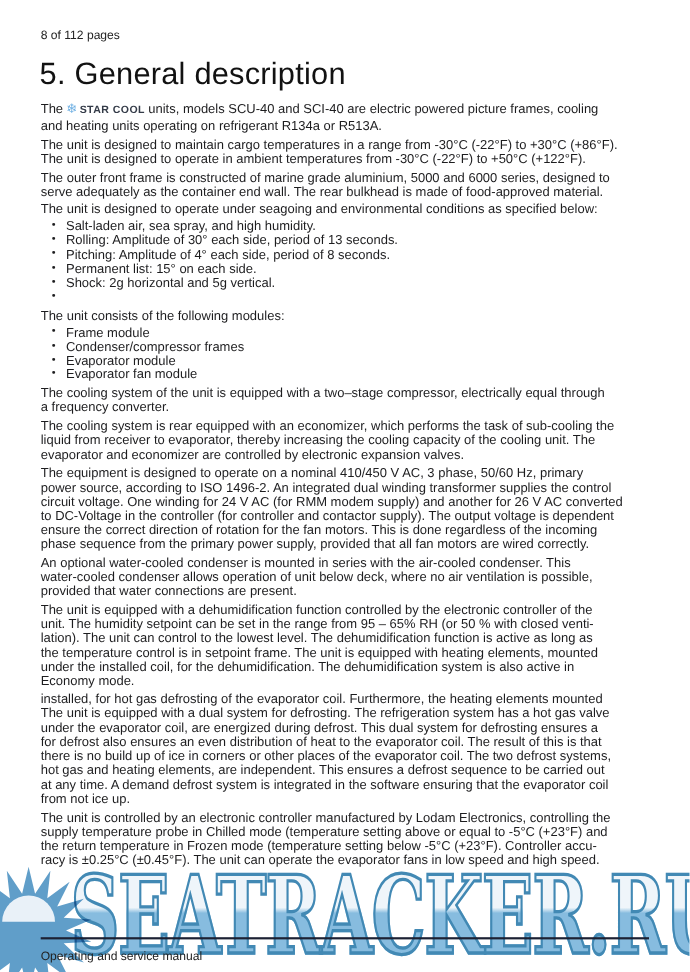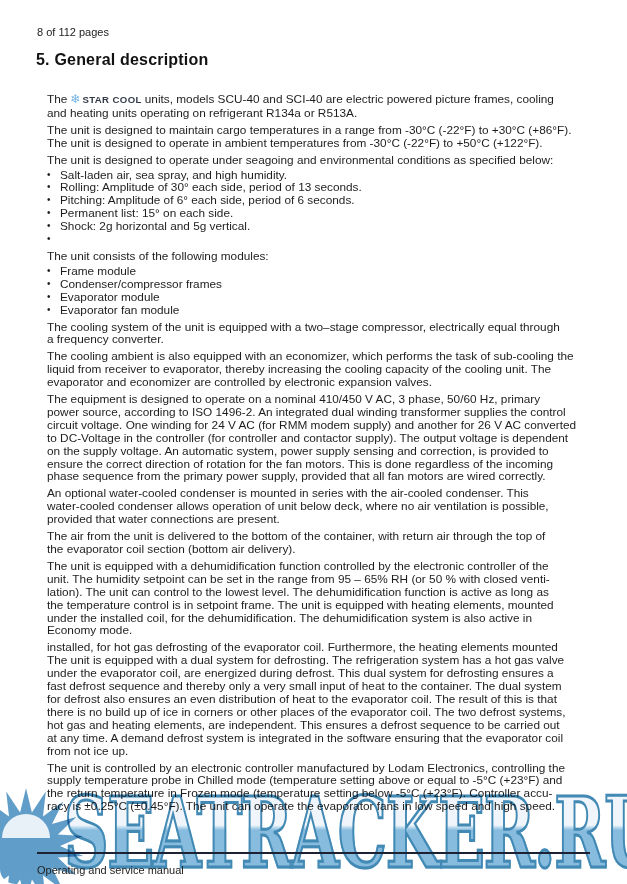--- a/index.html
+++ b/index.html
@@ -14,38 +14,37 @@
     --sun-dome:#e7f0f8;
   }
   html,body{margin:0;padding:0;background:#ffffff;}
   .page{
     position:relative;
     width:627px;height:884px;
     background:#ffffff;
     overflow:hidden;
     font-family:"Liberation Sans",sans-serif;
     color:var(--body-text);
-    border-radius:15px;
   }
   .page-header{
     position:absolute;top:26px;left:37px;
     font-size:11px;line-height:13px;color:#222;
   }
   .section-title{
     position:absolute;top:51px;left:36px;margin:0;
-    font-size:16px;font-weight:bold;color:#121212;
+    font-size:28px;font-weight:normal;color:#121212;
     letter-spacing:0.2px;
   }
   .content{
     position:absolute;top:93px;left:37px;width:556px;
     font-size:11.8px;line-height:12.9px;
   }
   .para{margin-top:4px;}
   .para:first-child{margin-top:0;}
-  .line{white-space:nowrap;margin-left:10px;}
+  .line{white-space:nowrap;}
   .bullets{margin-top:2px;}
   .bullet-line{display:flex;white-space:nowrap;}
   .dot{width:13px;margin-left:10px;flex:0 0 auto;font-size:10px;}
   .snowflake{color:var(--snowflake-blue);font-size:12px;padding:0 2px 0 3px;}
   .brand{
     font-weight:bold;font-size:9.6px;color:var(--brand-text);
     letter-spacing:0.4px;padding-right:3px;
   }
   .footer-rule{
     position:absolute;top:852px;left:37px;width:553px;height:2px;
@@ -87,34 +86,38 @@
   <div class="content" id="content">
       <div class="para">
         <div class="line"><span>The</span><span class="snowflake">❄</span><span class="brand">STAR COOL</span><span>units, models SCU-40 and SCI-40 are electric powered picture frames, cooling</span></div>
         <div class="line">and heating units operating on refrigerant R134a or R513A.</div>
       </div>
       <div class="para">
         <div class="line">The unit is designed to maintain cargo temperatures in a range from -30°C (-22°F) to +30°C (+86°F).</div>
         <div class="line">The unit is designed to operate in ambient temperatures from -30°C (-22°F) to +50°C (+122°F).</div>
       </div>
       <div class="para">
+        <div class="line">The outer front frame is constructed of marine grade aluminium, 5000 and 6000 series, designed to</div>
+        <div class="line">serve adequately as the container end wall. The rear bulkhead is made of food-approved material.</div>
+      </div>
+      <div class="para">
         <div class="line">The unit is designed to operate under seagoing and environmental conditions as specified below:</div>
       </div>
       <div class="bullets">
         <div class="bullet-line">
           <span class="dot">•</span>
           <span>Salt-laden air, sea spray, and high humidity.</span>
         </div>
         <div class="bullet-line">
           <span class="dot">•</span>
           <span>Rolling: Amplitude of 30° each side, period of 13 seconds.</span>
         </div>
         <div class="bullet-line">
           <span class="dot">•</span>
-          <span>Pitching: Amplitude of 6° each side, period of 6 seconds.</span>
+          <span>Pitching: Amplitude of 4° each side, period of 8 seconds.</span>
         </div>
         <div class="bullet-line">
           <span class="dot">•</span>
           <span>Permanent list: 15° on each side.</span>
         </div>
         <div class="bullet-line">
           <span class="dot">•</span>
           <span>Shock: 2g horizontal and 5g vertical.</span>
         </div>
         <div class="bullet-line">
@@ -140,55 +143,49 @@
         <div class="bullet-line">
           <span class="dot">•</span>
           <span>Evaporator fan module</span>
         </div>
       </div>
       <div class="para">
         <div class="line">The cooling system of the unit is equipped with a two–stage compressor, electrically equal through</div>
         <div class="line">a frequency converter.</div>
       </div>
       <div class="para">
-        <div class="line">The cooling ambient is also equipped with an economizer, which performs the task of sub-cooling the</div>
+        <div class="line">The cooling system is rear equipped with an economizer, which performs the task of sub-cooling the</div>
         <div class="line">liquid from receiver to evaporator, thereby increasing the cooling capacity of the cooling unit. The</div>
         <div class="line">evaporator and economizer are controlled by electronic expansion valves.</div>
       </div>
       <div class="para">
         <div class="line">The equipment is designed to operate on a nominal 410/450 V AC, 3 phase, 50/60 Hz, primary</div>
         <div class="line">power source, according to ISO 1496-2. An integrated dual winding transformer supplies the control</div>
         <div class="line">circuit voltage. One winding for 24 V AC (for RMM modem supply) and another for 26 V AC converted</div>
         <div class="line">to DC-Voltage in the controller (for controller and contactor supply). The output voltage is dependent</div>
-        <div class="line">on the supply voltage. An automatic system, power supply sensing and correction, is provided to</div>
         <div class="line">ensure the correct direction of rotation for the fan motors. This is done regardless of the incoming</div>
         <div class="line">phase sequence from the primary power supply, provided that all fan motors are wired correctly.</div>
       </div>
       <div class="para">
         <div class="line">An optional water-cooled condenser is mounted in series with the air-cooled condenser. This</div>
         <div class="line">water-cooled condenser allows operation of unit below deck, where no air ventilation is possible,</div>
         <div class="line">provided that water connections are present.</div>
-      </div>
-      <div class="para">
-        <div class="line">The air from the unit is delivered to the bottom of the container, with return air through the top of</div>
-        <div class="line">the evaporator coil section (bottom air delivery).</div>
       </div>
       <div class="para">
         <div class="line">The unit is equipped with a dehumidification function controlled by the electronic controller of the</div>
         <div class="line">unit. The humidity setpoint can be set in the range from 95 – 65% RH (or 50 % with closed venti-</div>
         <div class="line">lation). The unit can control to the lowest level. The dehumidification function is active as long as</div>
         <div class="line">the temperature control is in setpoint frame. The unit is equipped with heating elements, mounted</div>
         <div class="line">under the installed coil, for the dehumidification. The dehumidification system is also active in</div>
         <div class="line">Economy mode.</div>
       </div>
       <div class="para">
         <div class="line">installed, for hot gas defrosting of the evaporator coil. Furthermore, the heating elements mounted</div>
         <div class="line">The unit is equipped with a dual system for defrosting. The refrigeration system has a hot gas valve</div>
         <div class="line">under the evaporator coil, are energized during defrost. This dual system for defrosting ensures a</div>
-        <div class="line">fast defrost sequence and thereby only a very small input of heat to the container. The dual system</div>
         <div class="line">for defrost also ensures an even distribution of heat to the evaporator coil. The result of this is that</div>
         <div class="line">there is no build up of ice in corners or other places of the evaporator coil. The two defrost systems,</div>
         <div class="line">hot gas and heating elements, are independent. This ensures a defrost sequence to be carried out</div>
         <div class="line">at any time. A demand defrost system is integrated in the software ensuring that the evaporator coil</div>
         <div class="line">from not ice up.</div>
       </div>
       <div class="para">
         <div class="line">The unit is controlled by an electronic controller manufactured by Lodam Electronics, controlling the</div>
         <div class="line">supply temperature probe in Chilled mode (temperature setting above or equal to -5°C (+23°F) and</div>
         <div class="line">the return temperature in Frozen mode (temperature setting below -5°C (+23°F). Controller accu-</div>

